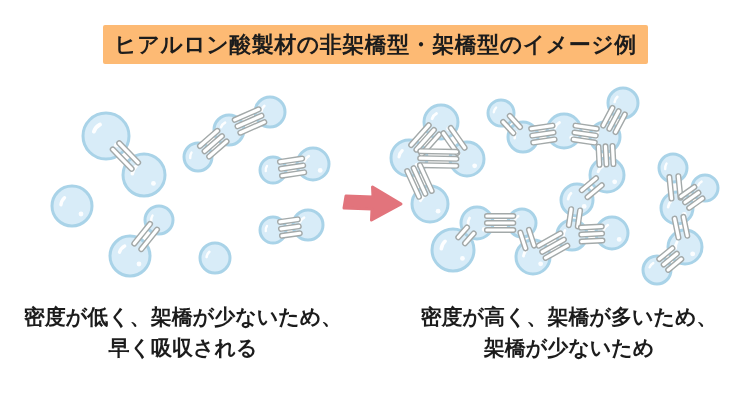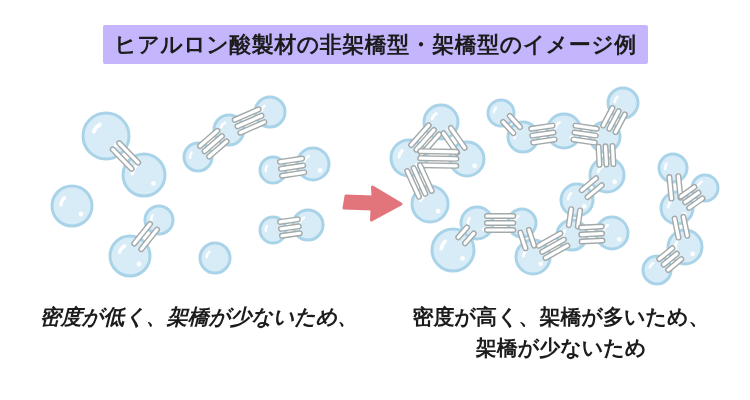--- a/index.html
+++ b/index.html
@@ -2,33 +2,33 @@
 <html><head>
 <meta charset="utf-8">
 <style>
   html,body{margin:0;padding:0;background:#ffffff;}
   .canvas{
     position:relative;width:750px;height:400px;background:#ffffff;overflow:hidden;
     font-family:"DejaVu Sans","Liberation Sans",sans-serif;
   }
   .banner{
     position:absolute;left:103px;top:25px;width:545px;height:39px;
-    background:#c4b5fd;border-radius:2px;
+    background:#fdba74;border-radius:2px;
     display:flex;align-items:center;justify-content:center;
     font-size:22px;font-weight:bold;color:#1C1C1C;letter-spacing:0.5px;
     white-space:nowrap;
   }
   .diagram-svg{position:absolute;left:0;top:0;}
   .caption{
     position:absolute;top:302px;width:362px;
     font-size:21px;font-weight:bold;color:#1C1C1C;
     text-align:center;line-height:31px;
   }
-  .caption.left{left:18px;font-style:italic;}
-  .caption.right{left:380px;}
+  .caption.left{left:2px;}
+  .caption.right{left:388px;}
 </style>
 </head>
 <body>
 
 <div class="canvas">
 
   <svg class="diagram-svg" width="750" height="400" viewBox="0 0 750 400">
       <circle cx="106" cy="136" r="23" fill="#D8ECF8" stroke="#A9D3E8" stroke-width="3"></circle>
       <path d="M 100.0 124.6 A 12.88 12.88 0 0 0 93.9 131.6" fill="none" stroke="#FFFFFF" stroke-width="3.91" stroke-linecap="round" opacity="0.95"></path>
       <circle cx="116.35" cy="145.2" r="2.4" fill="#FFFFFF" opacity="0.9"></circle>
@@ -255,20 +255,21 @@
       <line x1="672.412289313784" y1="248.28106974053793" x2="659.264087925759" y2="259.08137802355844" stroke="#FFFFFF" stroke-width="3.2" stroke-linecap="round"></line>
       <polygon points="346,196 373,197 372.5,187 401,204 371.5,220 372,209 344,208" fill="#E2747C" stroke="#E2747C" stroke-width="3" stroke-linejoin="round"></polygon>
     </svg>
 
   <div class="banner">
     <span>ヒアルロン酸製材の非架橋型・架橋型のイメージ例</span>
   </div>
 
   <div class="caption left">
     <div>密度が低く、架橋が少ないため、</div>
+    <div>早く吸収される</div>
   </div>
 
   <div class="caption right">
     <div>密度が高く、架橋が多いため、</div>
     <div>架橋が少ないため</div>
   </div>
 
 </div>
 
 </body></html>

